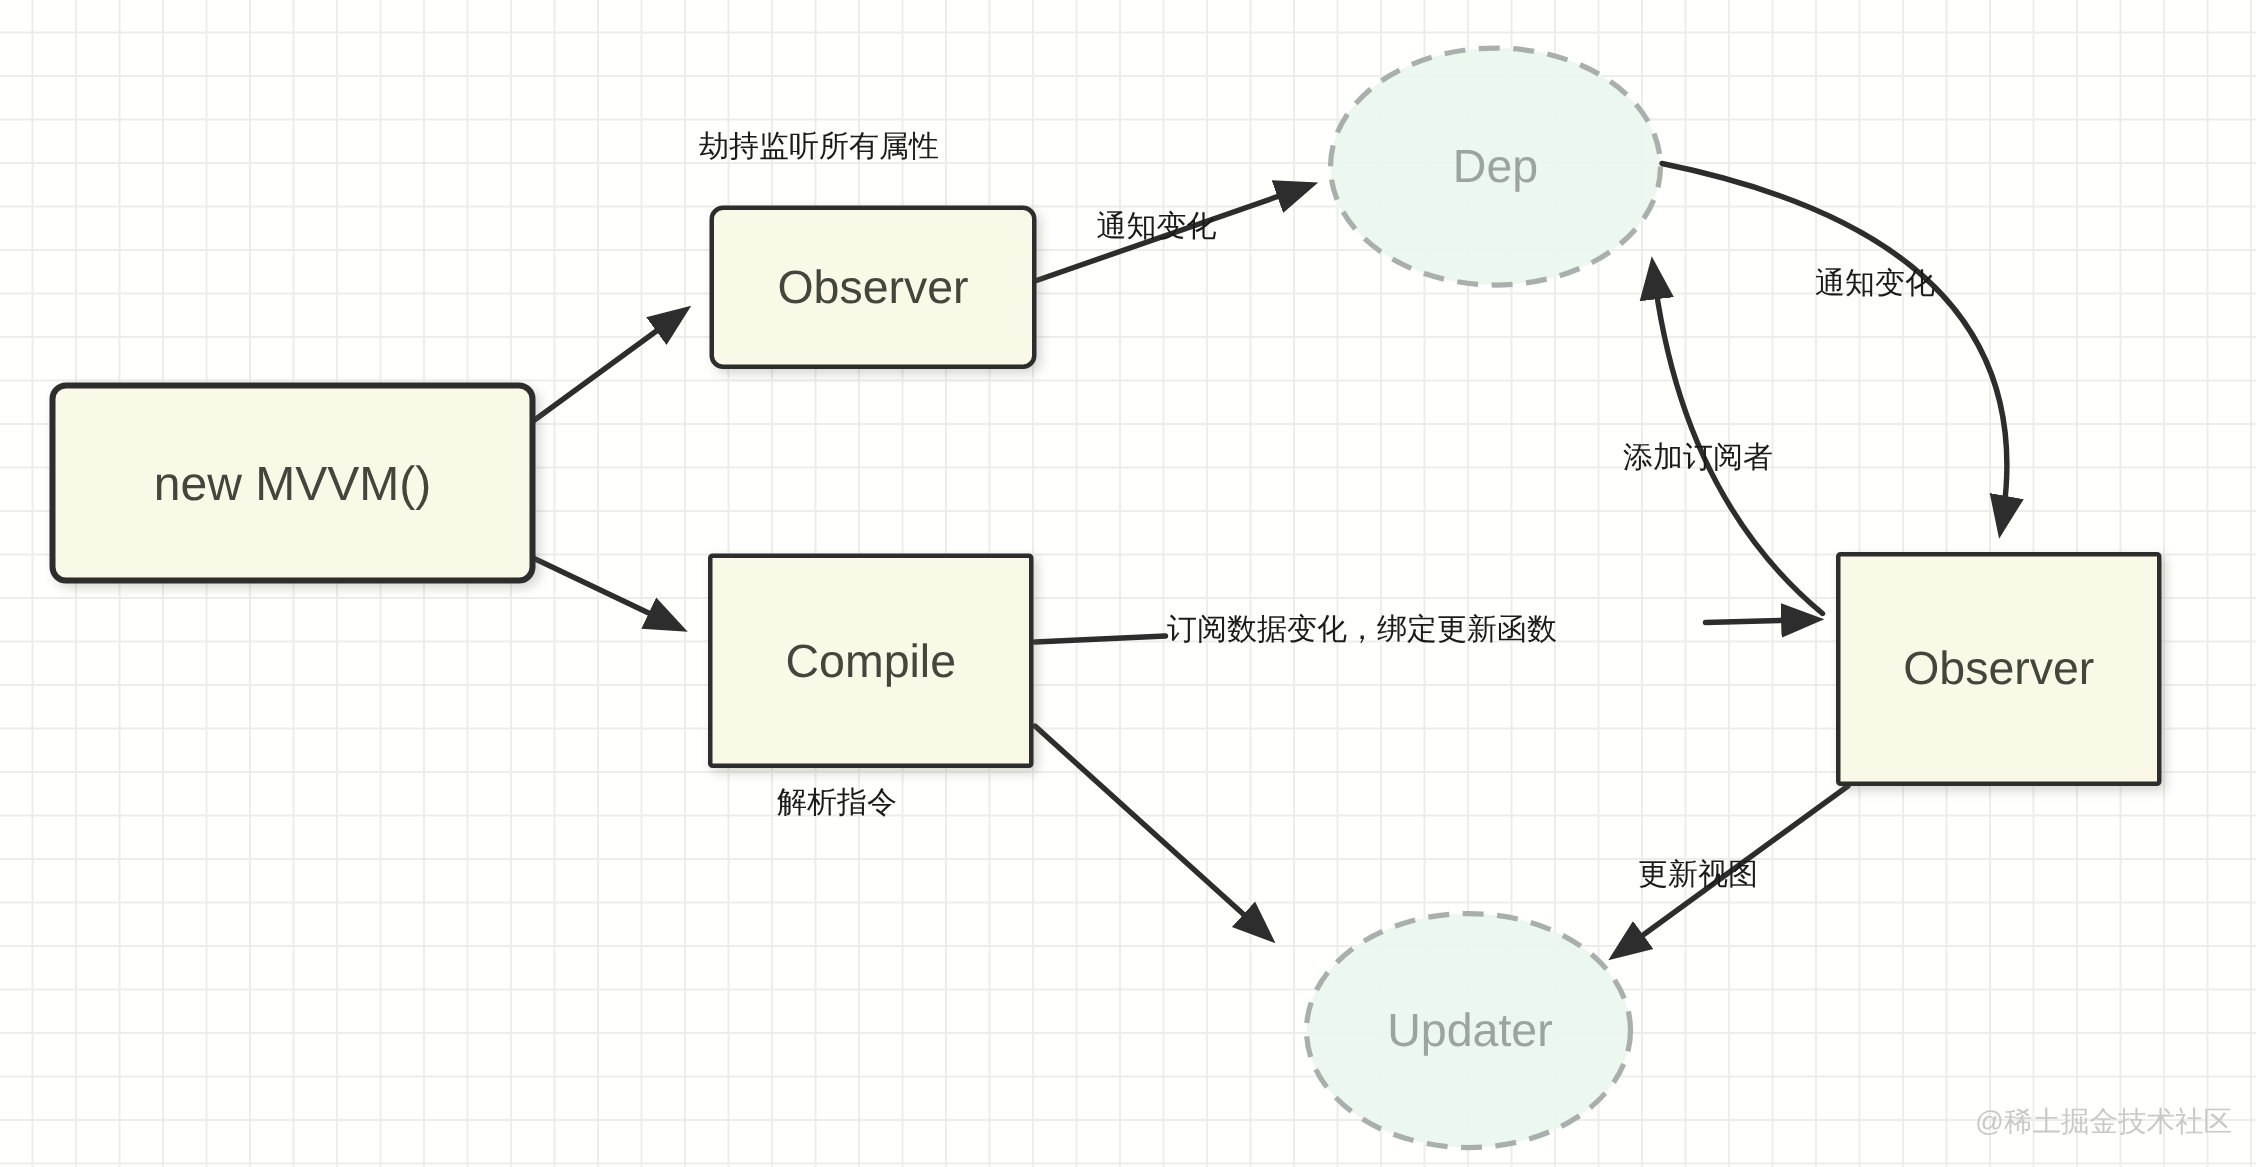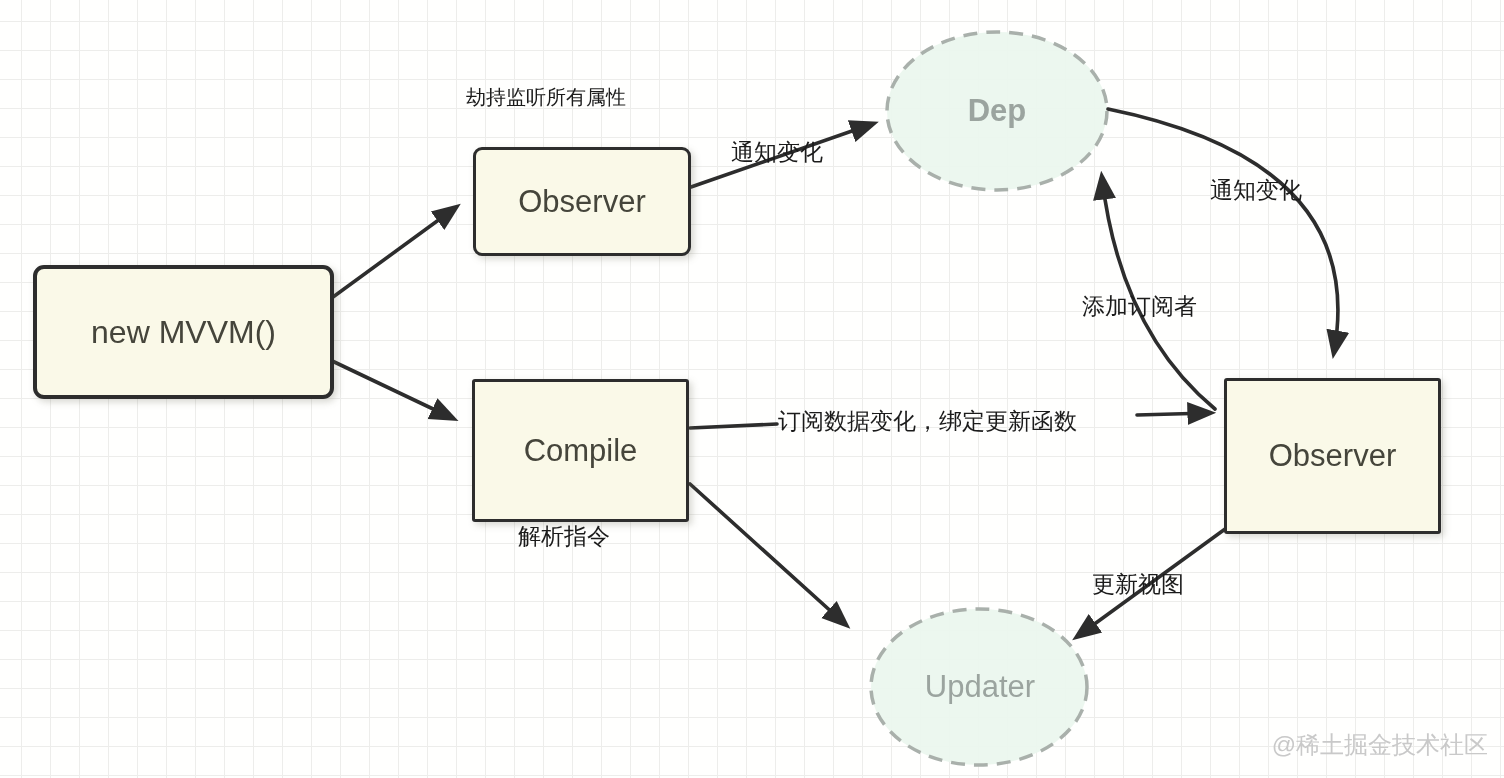--- a/index.html
+++ b/index.html
@@ -16,45 +16,44 @@
     background-position:-8px -8px;
   }
   .edges{position:absolute;left:0;top:0;z-index:1;}
   .node-box{
     position:absolute;z-index:2;box-sizing:border-box;
     background:#faf9e8;border:3px solid #2d2d2d;
     display:flex;align-items:center;justify-content:center;
     color:#45453b;
     box-shadow:3px 3px 7px rgba(110,110,95,0.28);
     white-space:nowrap;
-    margin-top:10px;
   }
-  .node-mvvm{left:33px;top:255px;width:301px;height:134px;border-radius:11px;font-size:32px;border-width:4px;}
+  .node-mvvm{left:33px;top:255px;width:324px;height:134px;border-radius:11px;font-size:32px;border-width:4px;}
   .node-observer{left:473px;top:137px;width:218px;height:109px;border-radius:9px;font-size:31px;}
   .node-compile{left:472px;top:369px;width:217px;height:143px;border-radius:3px;font-size:31px;}
   .node-watcher{left:1224px;top:368px;width:217px;height:156px;border-radius:3px;font-size:31px;}
   .ellipse-label{
     position:absolute;z-index:2;transform:translate(-50%,-50%);
     color:#9ba49f;font-size:31px;white-space:nowrap;
   }
   .edge-label{
     position:absolute;z-index:3;
-    color:#1b1b1b;font-size:23px;white-space:nowrap;
+    color:#1b1b1b;font-size:20px;white-space:nowrap;
   }
   .lbl-hijack{left:466px;top:84px;font-size:20px;}
   .lbl-notify1{left:731px;top:137px;}
   .lbl-notify2{left:1210px;top:175px;}
   .lbl-addsub{left:1082px;top:291px;}
   .lbl-subscribe{left:778px;top:406px;}
   .lbl-parse{left:518px;top:521px;}
   .lbl-init{left:710px;top:545px;}
   .lbl-update{left:1092px;top:569px;text-align:right;}
   .watermark{
     position:absolute;right:16px;bottom:17px;z-index:3;
-    color:#c9c9c9;font-size:24px;white-space:nowrap;
+    color:#c9c9c9;font-size:19px;white-space:nowrap;
   }
 </style>
 </head>
 <body>
 
 <div class="stage">
 
   <svg class="edges" width="1504" height="778" viewBox="0 0 1504 778">
     <defs>
       <marker id="ah" viewBox="0 0 10 10" refX="7.5" refY="5" markerWidth="8" markerHeight="8" orient="auto-start-reverse" markerUnits="strokeWidth">
@@ -84,21 +83,21 @@
   <div class="node-box node-observer">
     <span>Observer</span>
   </div>
   <div class="node-box node-compile">
     <span>Compile</span>
   </div>
   <div class="node-box node-watcher">
     <span>Observer</span>
   </div>
 
-  <div class="ellipse-label" style="left:997px;top:111px;font-weight:bold;">Dep</div>
+  <div class="ellipse-label" style="left:997px;top:111px;">Dep</div>
   <div class="ellipse-label" style="left:960px;top:687px;margin-left:20px;">Updater</div>
 
   <div class="edge-label lbl-hijack">劫持监听所有属性</div>
   <div class="edge-label lbl-notify1">通知变化</div>
   <div class="edge-label lbl-notify2">通知变化</div>
   <div class="edge-label lbl-subscribe">订阅数据变化，绑定更新函数</div>
   <div class="edge-label lbl-addsub">添加订阅者</div>
   <div class="edge-label lbl-parse">解析指令</div>
   <div class="edge-label lbl-update">更新视图</div>
 

